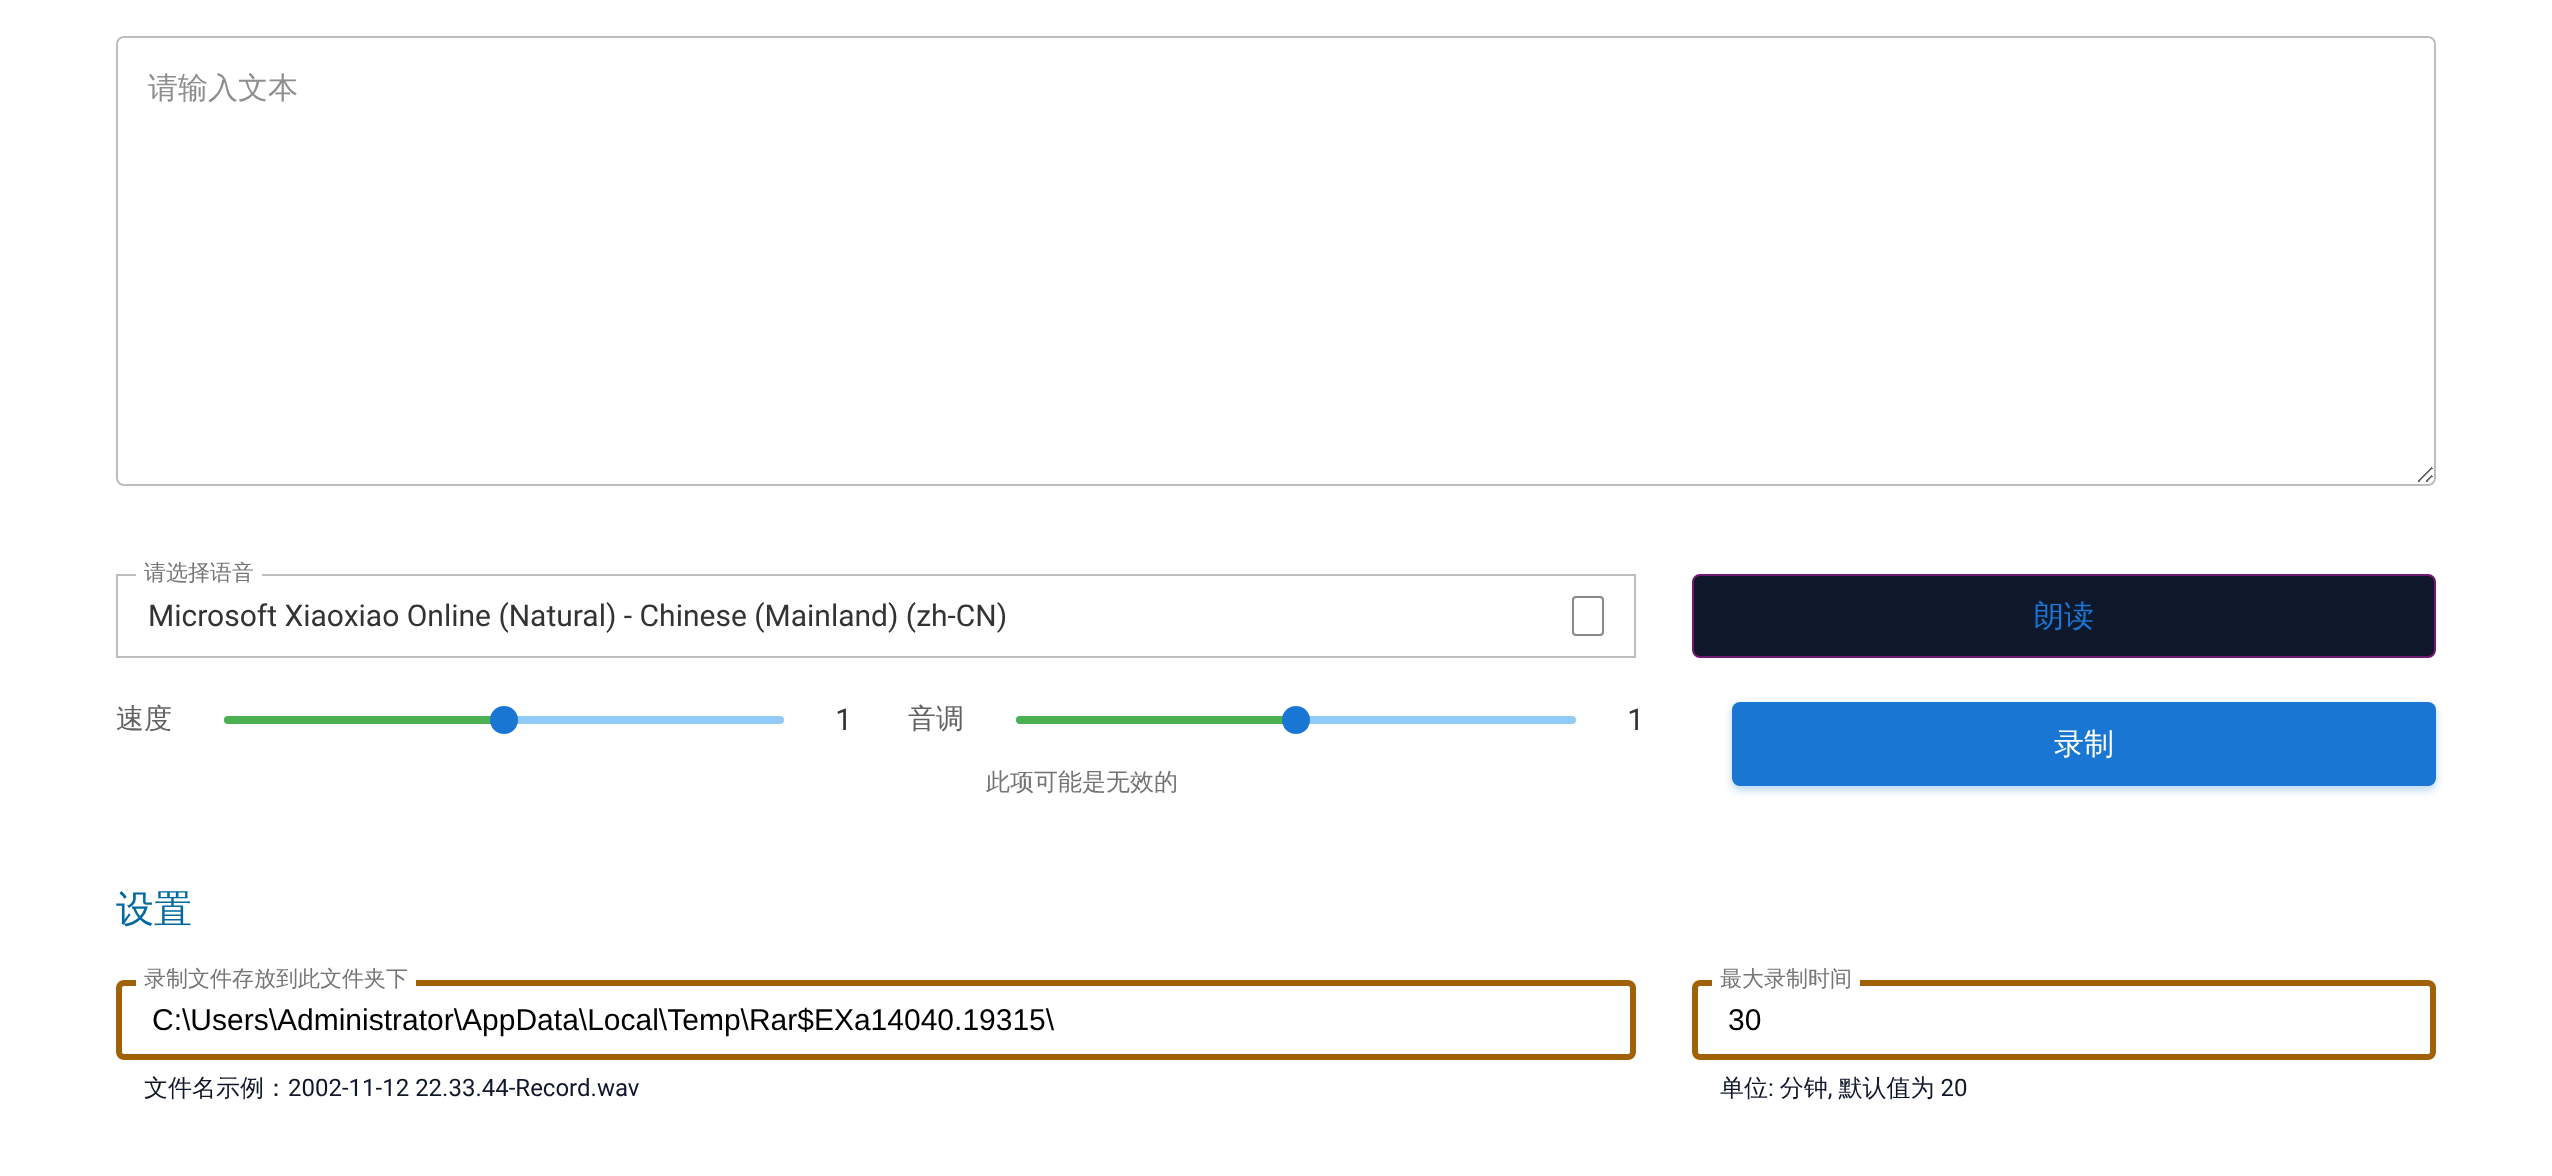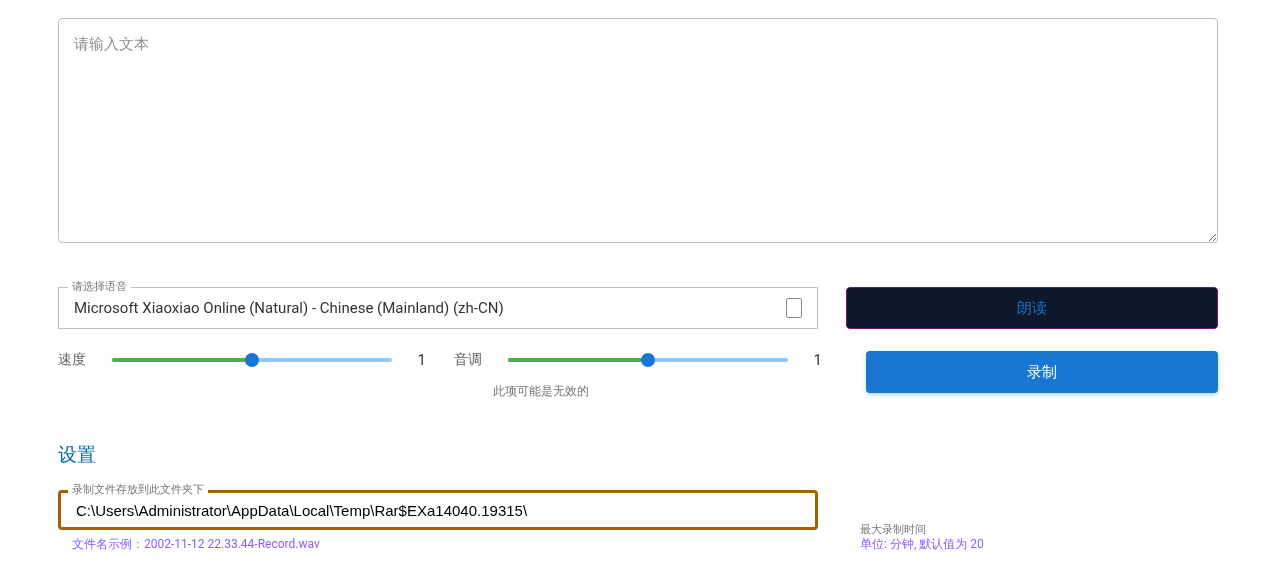--- a/index.html
+++ b/index.html
@@ -177,21 +177,21 @@
       height: 40px;
       border: 3px solid #a16207;
       border-radius: 4px;
       padding: 0 15px;
       font-size: 15px;
       outline: none;
       background: #fff;
     }
     .field-hint {
       font-size: 12px;
-      color: #8b5cf6;
+      color: #0f172a;
       margin-top: 6px;
       margin-left: 14px;
     }
     .sliders-left-group {
       flex: 1;
       display: flex;
       gap: 28px;
     }
   </style>
 </head>
@@ -246,18 +246,19 @@
 <div class="settings-title">设置</div>
 
 <div class="row-settings">
   <div class="settings-field">
     <span class="fieldset-label">录制文件存放到此文件夹下</span>
     <input type="text" class="text-input" value="C:\Users\Administrator\AppData\Local\Temp\Rar$EXa14040.19315\" style="">
     <div class="field-hint">文件名示例：2002-11-12 22.33.44-Record.wav</div>
   </div>
   <div class="settings-field narrow">
     <span class="fieldset-label">最大录制时间</span>
+    <input type="text" class="text-input" value="30" style="">
     <div class="field-hint">单位: 分钟, 默认值为 20</div>
   </div>
 </div>
 
 
 
 
 </body></html>

